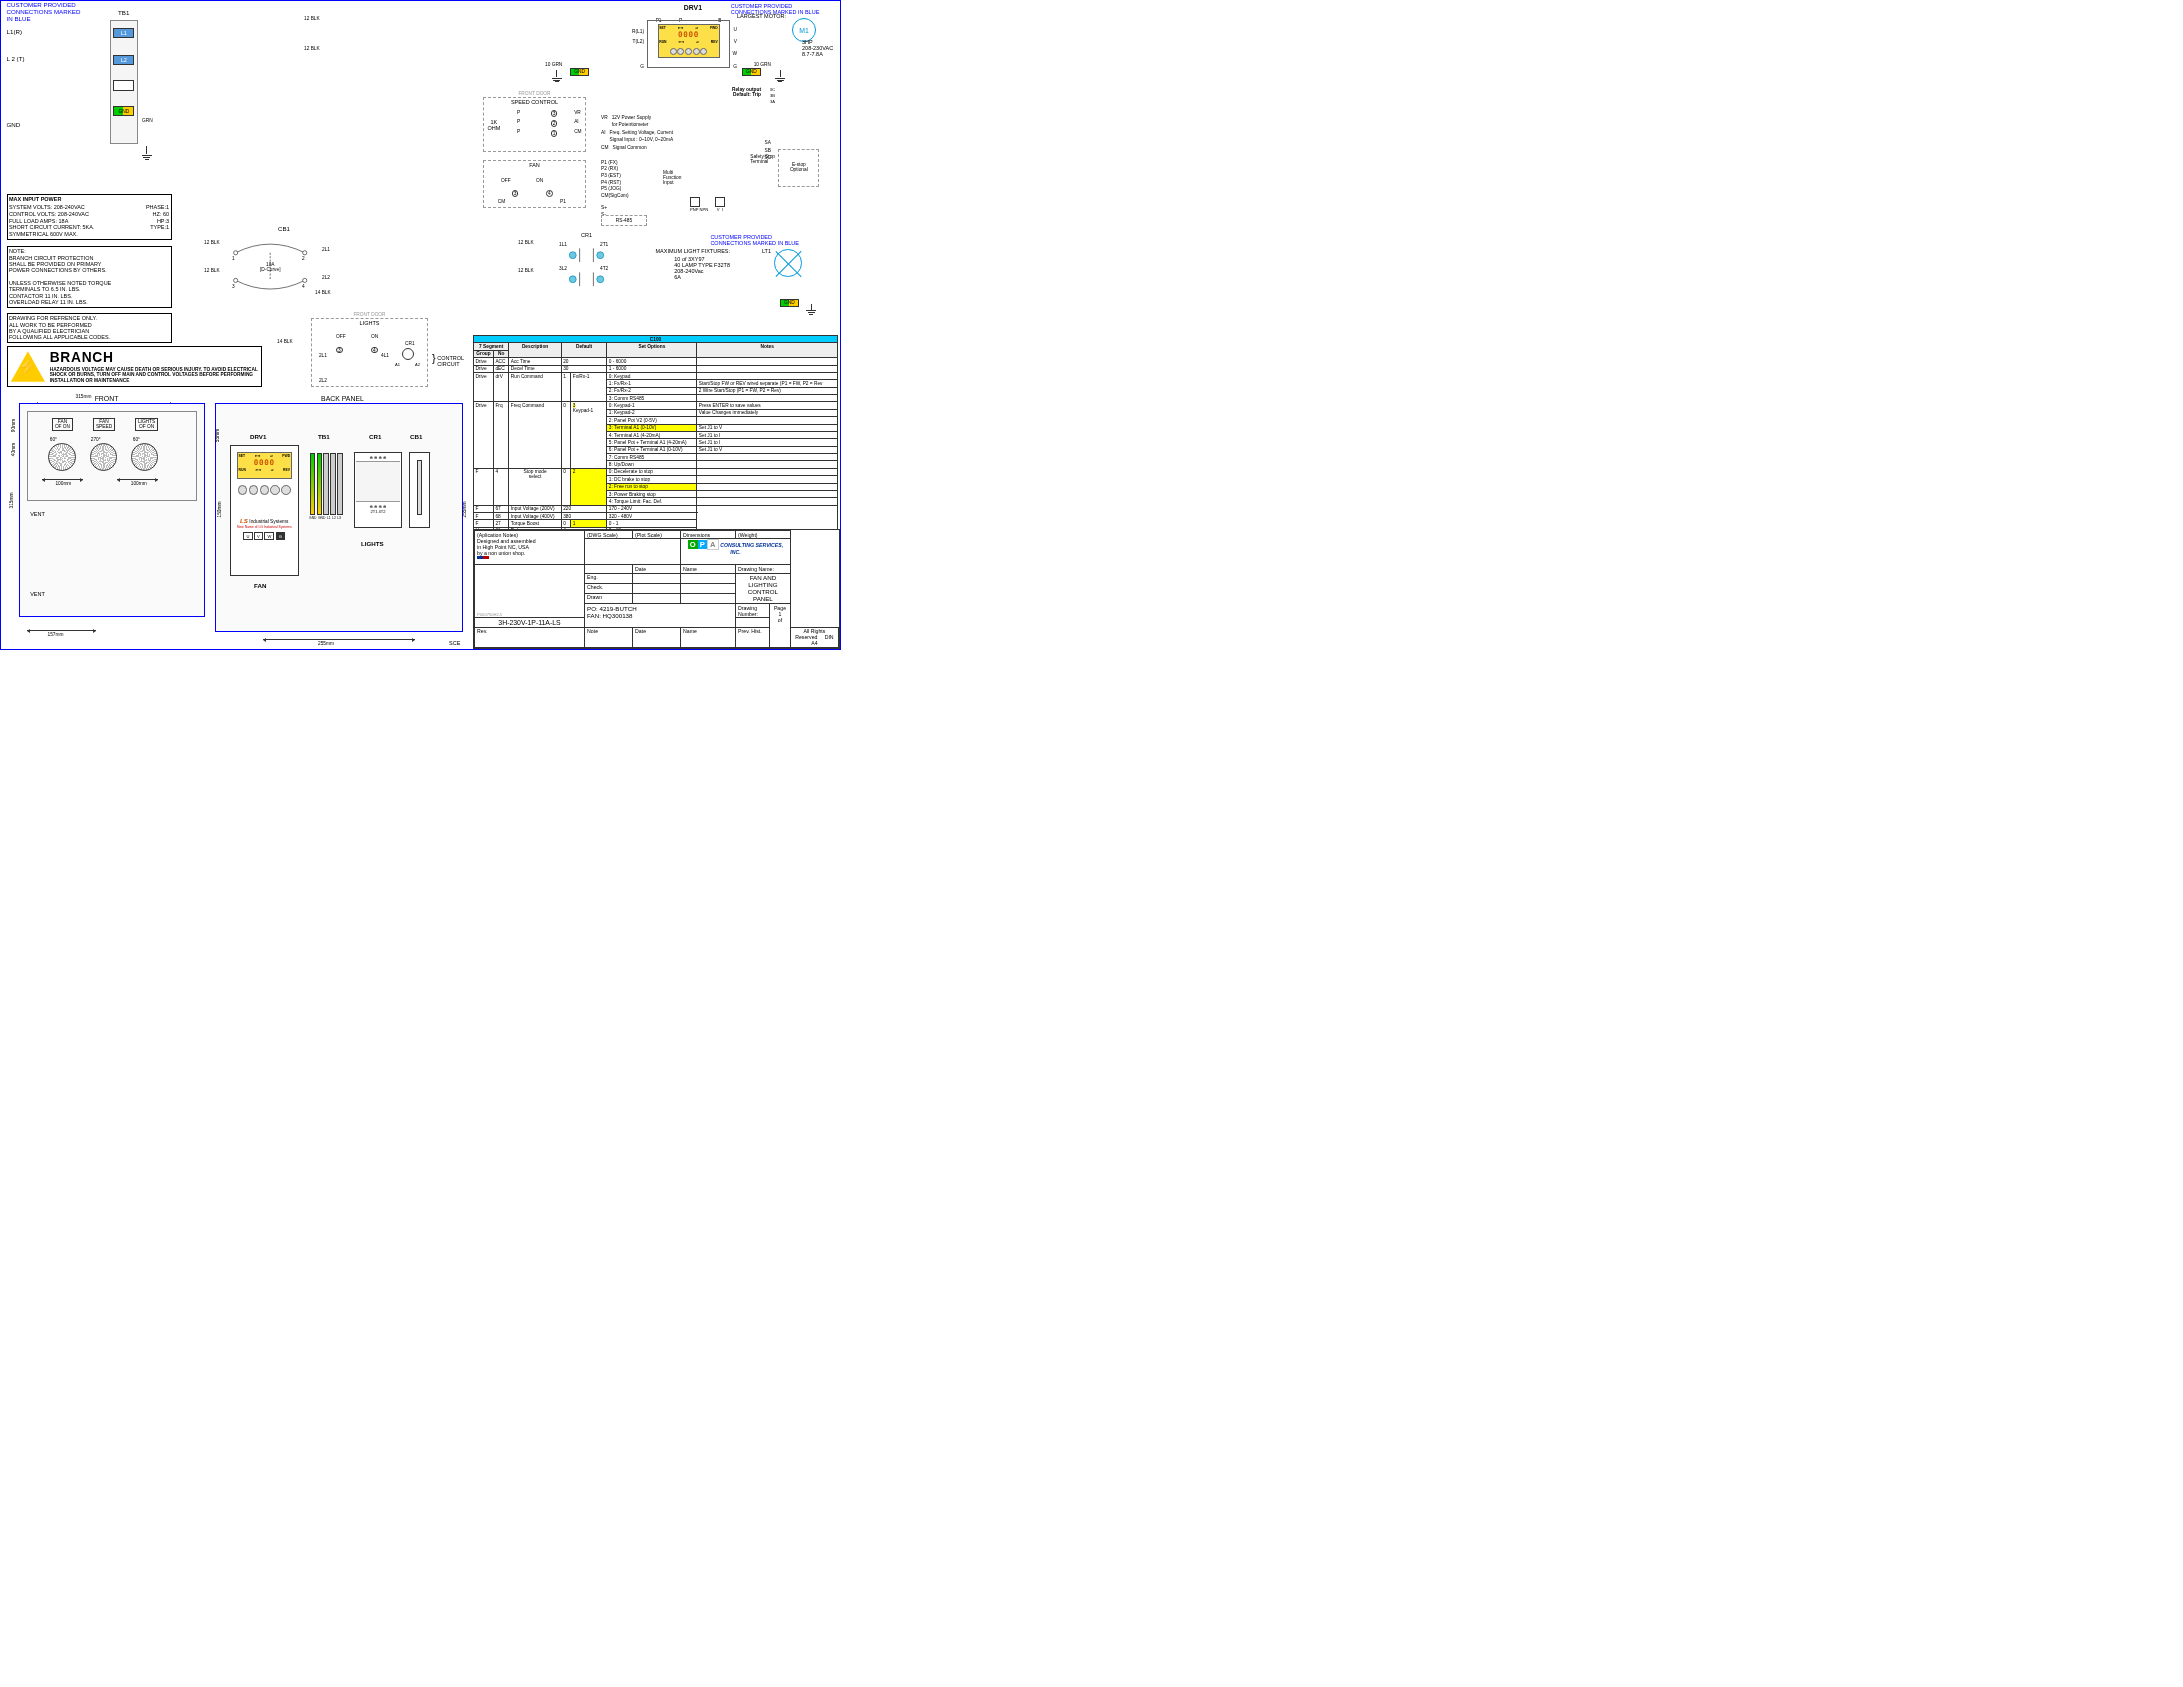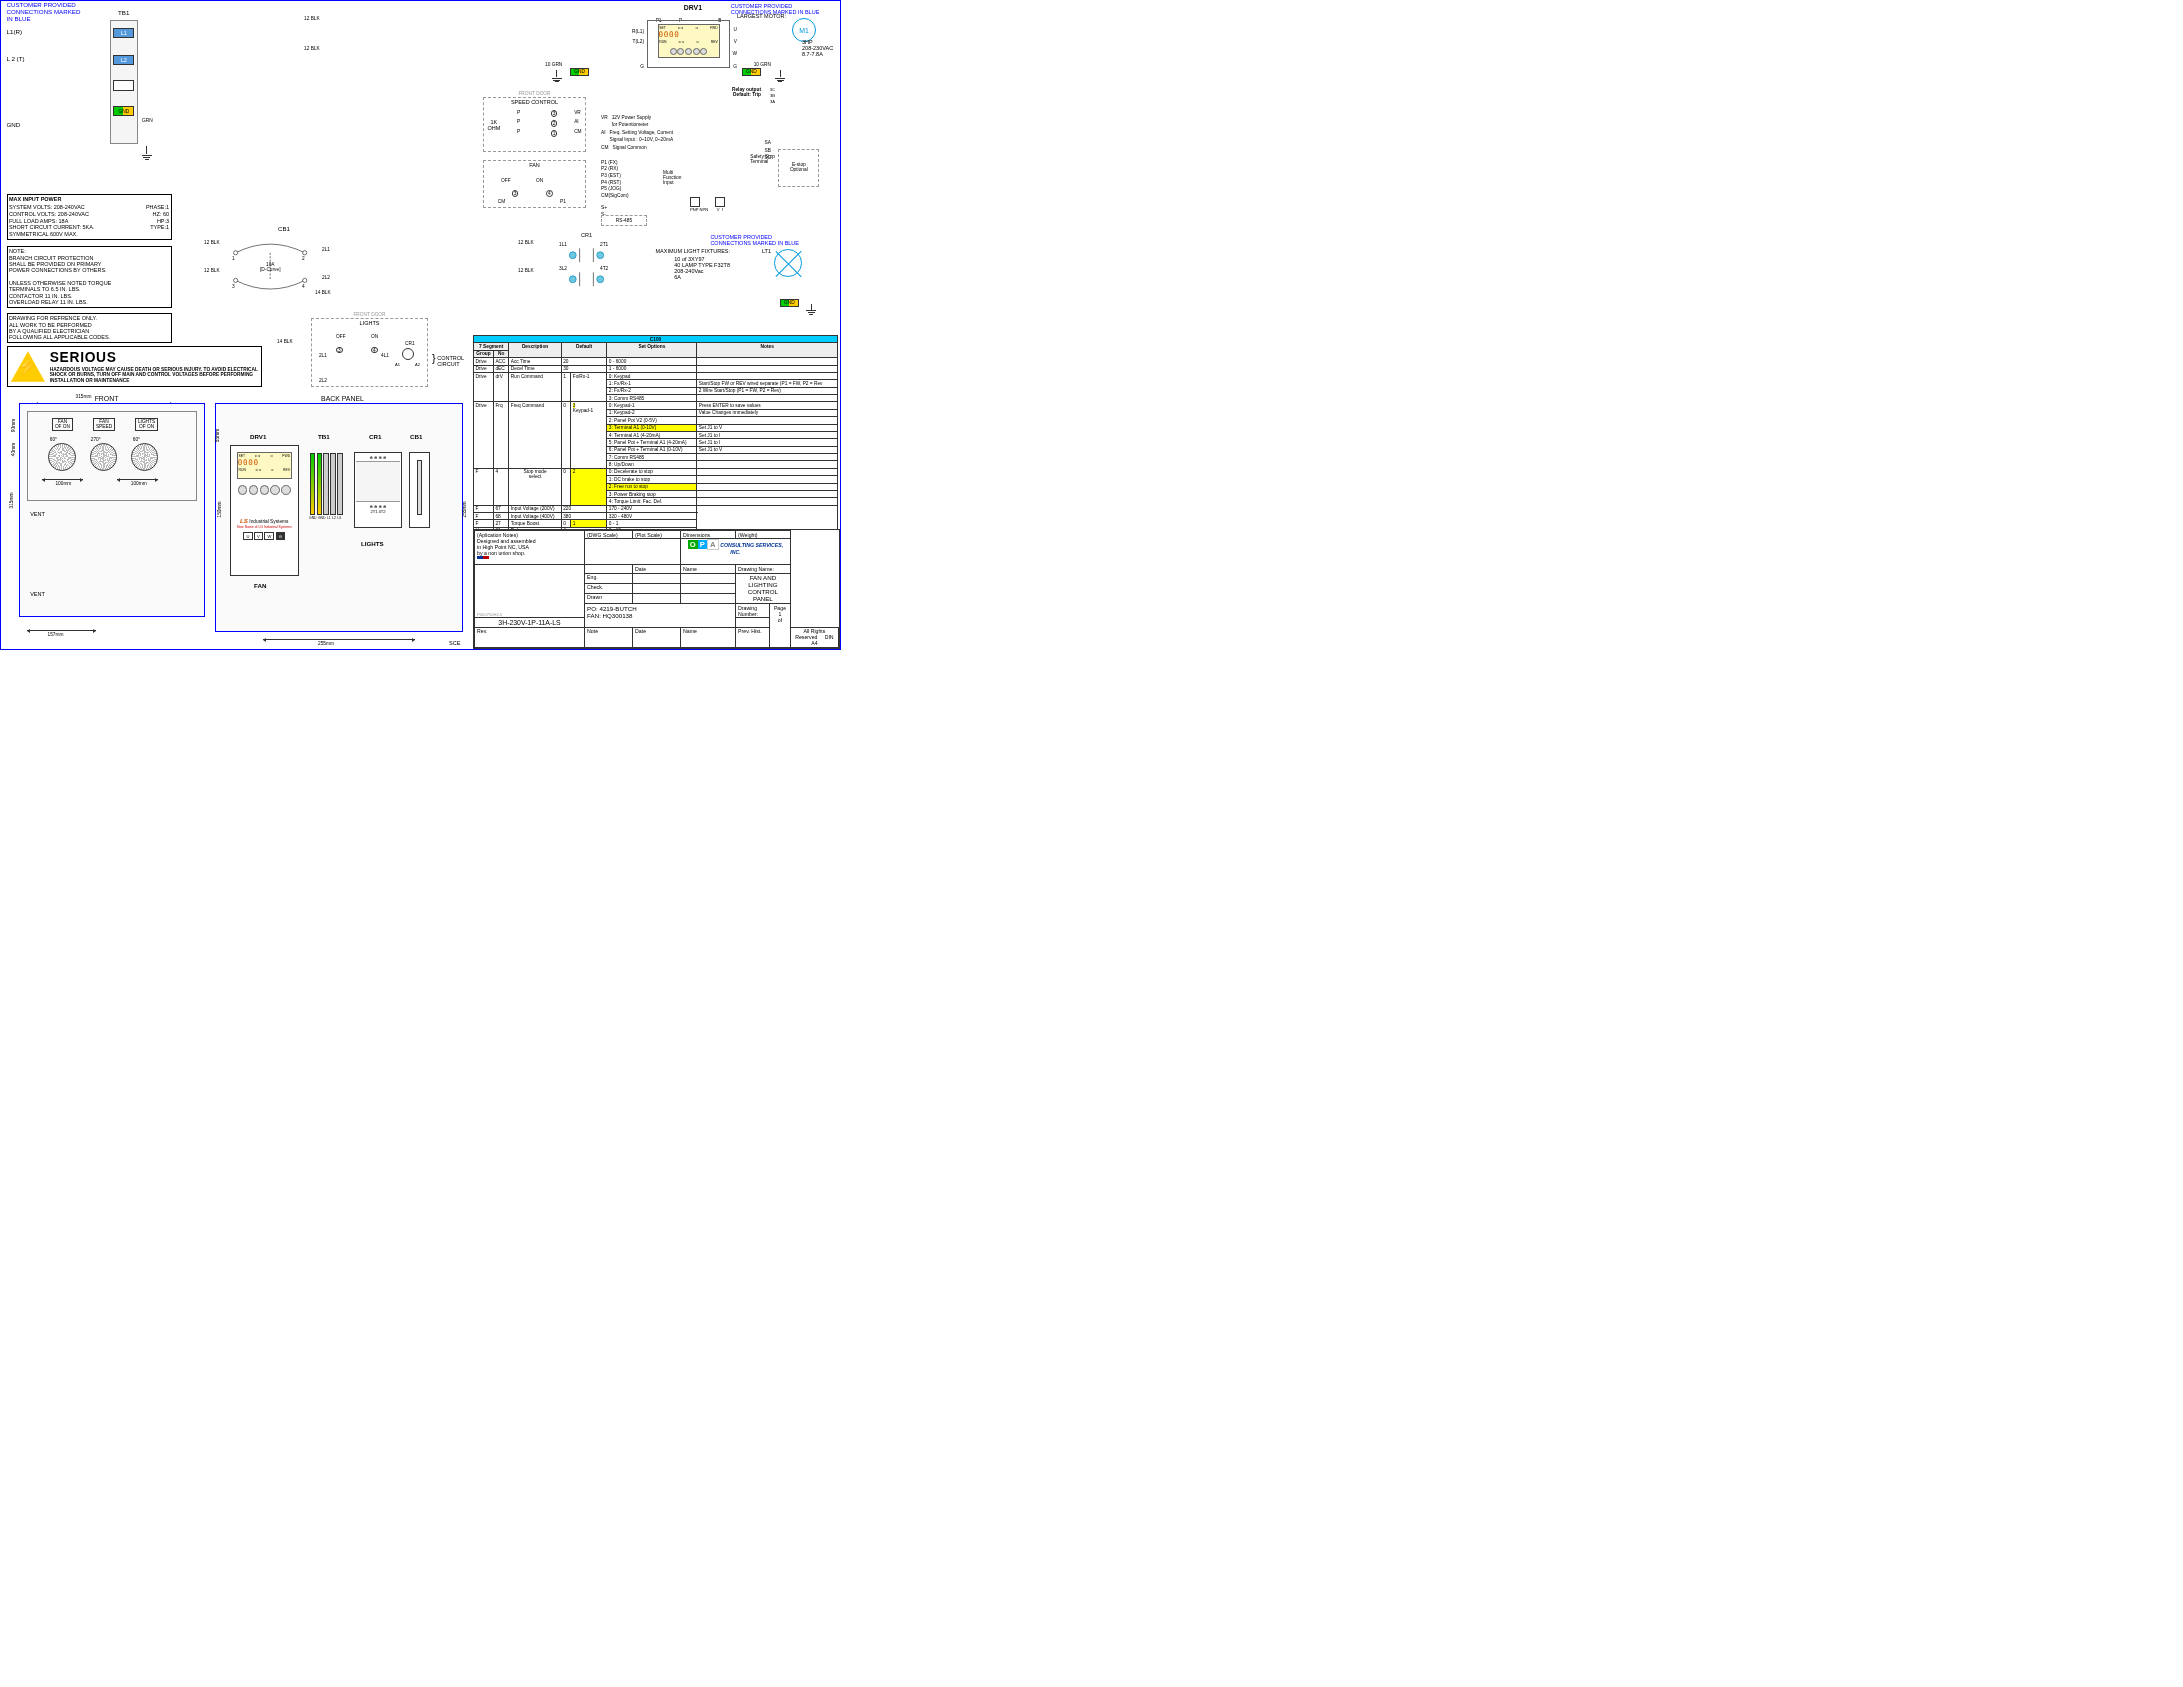--- a/index.html
+++ b/index.html
@@ -44,21 +44,21 @@
   .dim-label { position:absolute; font-size:4.8px; text-align:center; }
   .dim-arrow-h { position:absolute; height:0; border-top:0.7px solid #333; }
   .dim-arrow-h::before, .dim-arrow-h::after { content:''; position:absolute; width:0; height:0; border-top:2.1px solid transparent; border-bottom:2.1px solid transparent; top:-2.1px; }
   .dim-arrow-h::before { border-right:3.4px solid #333; left:0; }
   .dim-arrow-h::after { border-left:3.4px solid #333; right:0; }
   
   
   .back-panel { position: absolute; top: 394px; left: 214px; width: 255px; height: 248px; }
   .back-box { border: 0.7px solid #0000ff; width: 248px; height: 229px; position:relative; background:#fafafa; }
   .drv-unit { position:absolute; top:41px; left:13.8px; width:69px; height:131px; border:0.7px solid #333; background:#fff; }
-  .drv-display { width:55px; height:27.6px; margin:5.5px auto; border:0.7px solid #666; background:#fef9c3; font-size:4.1px; text-align:left; }
+  .drv-display { width:55px; height:27.6px; margin:5.5px auto; border:0.7px solid #666; background:#fde047; font-size:4.1px; text-align:center;font-weight:bold; }
   .drv-seg { font-family:monospace; color:#cc5500; font-size:7.6px; letter-spacing:0.7px; }
   .drv-buttons { display:flex; justify-content:center; gap:1.4px; margin:2.8px; }
   .drv-btn { width:9.6px; height:9.6px; border:0.7px solid #666; border-radius:50%; background:#ddd; }
   .ls-logo { text-align:center; font-size:4.8px; margin-top:13.8px; }
   .ls-logo b { font-size:6.2px; font-style:italic; color:#cc5500; }
   .drv-terms { display:flex; justify-content:center; gap:1.4px; margin-top:3.4px; font-size:4.1px; }
   .drv-terms span { border:0.7px solid #333; padding:0.7px 2.1px; }
   
   .tb1-back { position:absolute; top:48px; left:93px; width:38px; height:76px; }
   .tb-strip { width:5.5px; height:62px; float:left; border:0.7px solid #333; margin:0.7px; }
@@ -223,21 +223,21 @@
 <div class="ref-box" style="white-space:pre-line;">DRAWING FOR REFRENCE ONLY.
 ALL WORK TO BE PERFORMED
 BY A QUALIFIED ELECTRICIAN
 FOLLOWING ALL APPLICABLE CODES.</div>
 
 <div class="warning-box">
   <div class="warn-triangle">
       <span class="warn-bolt">⚡</span>
     </div>
   <div class="warn-text">
-    <h1>SERIOUS</h1>
+    <h1>BRANCH</h1>
     <div style="font-weight:bold;">HAZARDOUS VOLTAGE MAY CAUSE DEATH OR SERIOUS INJURY. TO AVOID ELECTRICAL SHOCK OR BURNS, TURN OFF MAIN AND CONTROL VOLTAGES BEFORE PERFORMING INSTALLATION OR MAINTENANCE</div>
   </div>
 </div>
 
 <div class="front-panel">
   <div class="panel-title">FRONT</div>
   <div class="dim-label" style="top:-1.4px;left:69px;transform:rotate(0);"><div class="dim-arrow-h" style="width:138px;top:9.6px;left:-41px;"></div><span>315mm</span></div>
   <div class="dim-label" style="top:103px;left:-3.4px;transform:rotate(-90deg);">315mm</div>
   <div class="dim-label" style="top:27.6px;left:0px;transform:rotate(-90deg);">90mm</div>
   <div class="dim-label" style="top:52px;left:0px;transform:rotate(-90deg);">40mm</div>

